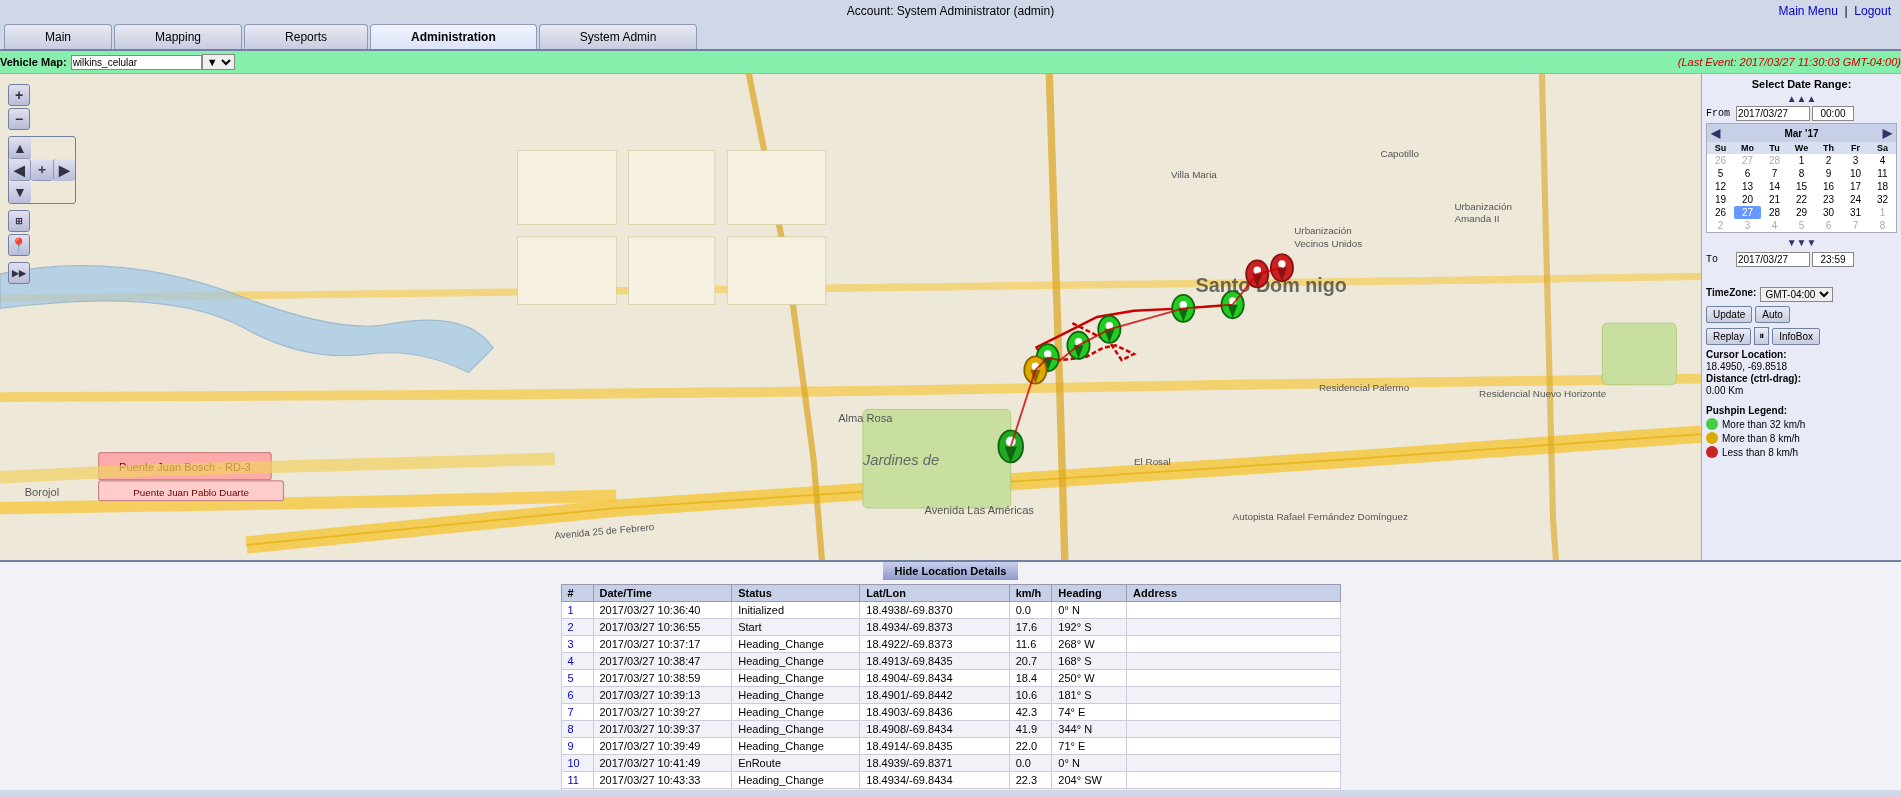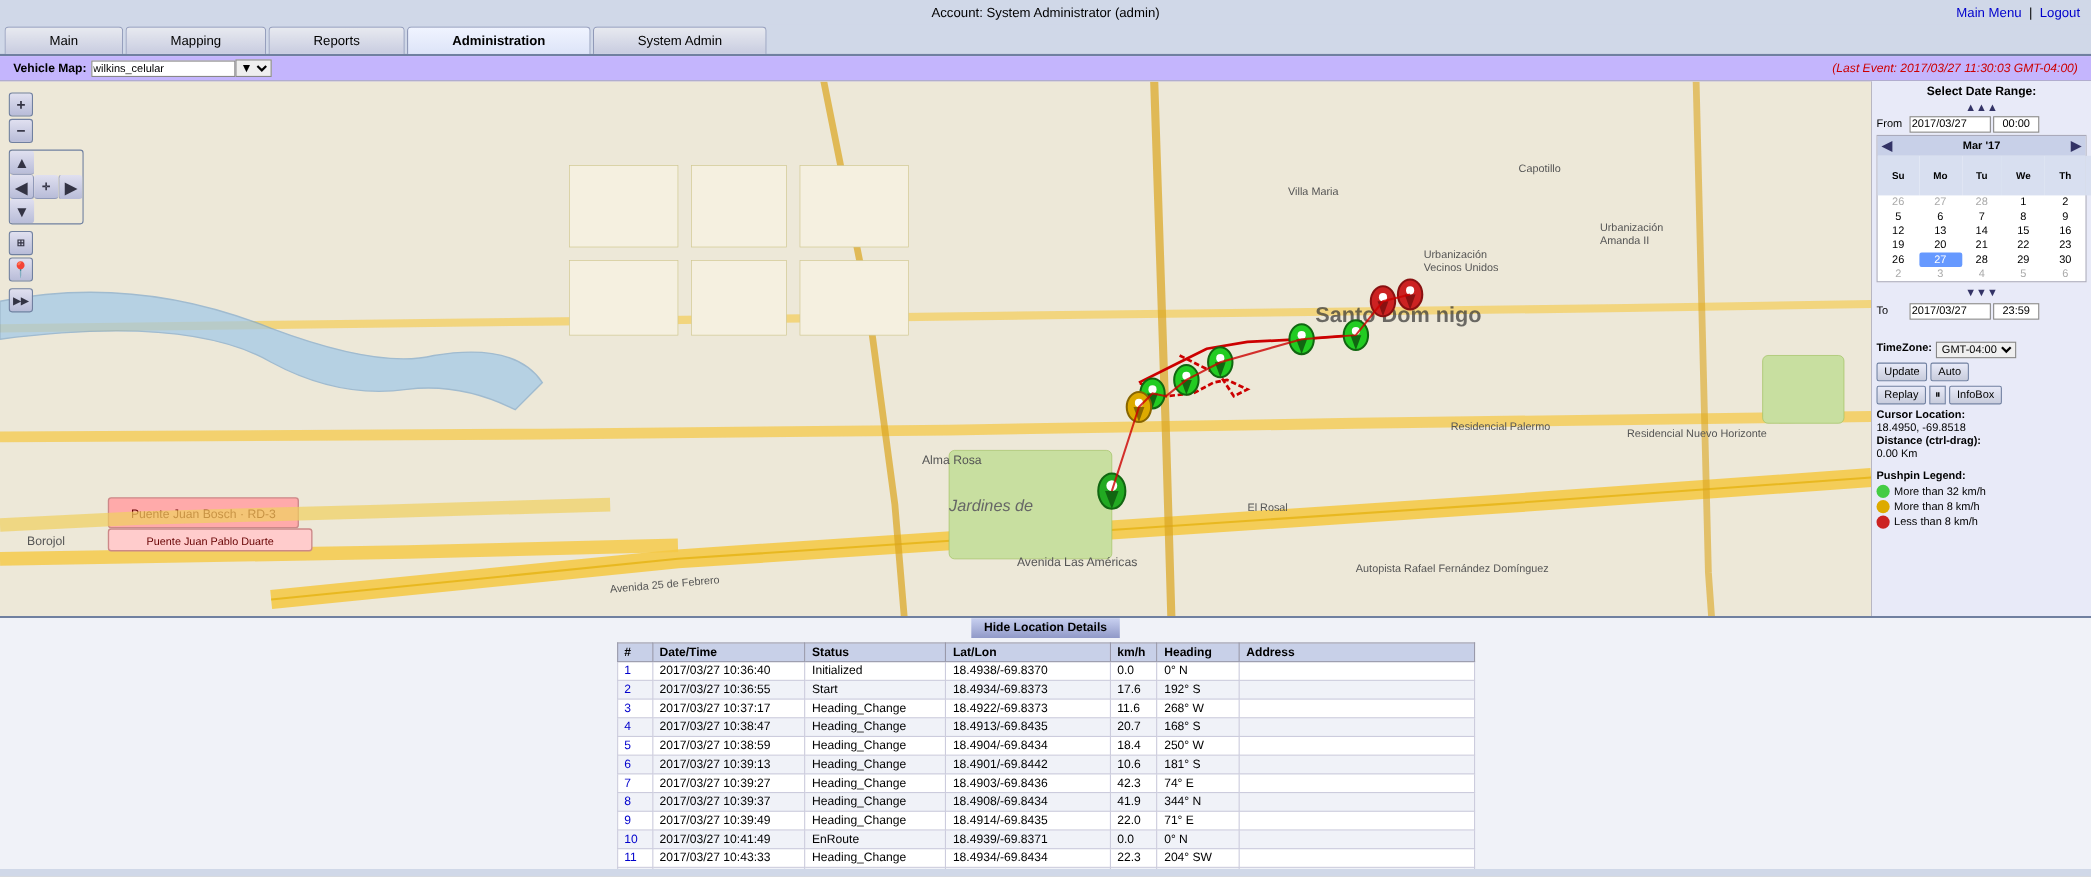--- a/index.html
+++ b/index.html
@@ -14,21 +14,21 @@
 
     
     #nav-tabs { display: flex; gap: 2px; padding: 2px 4px 0; background: #d0d8e8; }
     .nav-tab { background: linear-gradient(to bottom, #e8eaf0, #c8cce0); border: 1px solid #9099b8; border-bottom: none; padding: 5px 40px; font-size: 12px; cursor: pointer; color: #000; border-radius: 4px 4px 0 0; }
     .nav-tab.active { background: linear-gradient(to bottom, #f0f4ff, #dde4f8); font-weight: bold; }
 
     
     #content { background: #fff; border-top: 2px solid #7080a0; display: flex; flex-direction: column; height: calc(797px - 56px); }
 
     
-    #vehicle-bar { display: flex; align-items: center; padding: 3px 12px; background: #c4b5fd; border-bottom: 1px solid #aab; font-size: 11px; }
+    #vehicle-bar { display: flex; align-items: center; padding: 3px 0; background: #86efac; border-bottom: 1px solid #aab; font-size: 11px; }
     #vehicle-bar label { font-weight: bold; margin-right: 4px; }
     #vehicle-bar .last-event { margin-left: auto; color: #333; font-size: 11px; }
     #vehicle-bar .last-event span { color: #cc0000; font-style: italic; }
 
     
     #main-area { display: flex; flex: 1; overflow: hidden; }
 
     
     #map-container { flex: 1; position: relative; background: #e8e0c8; overflow: hidden; }
 
@@ -40,30 +40,30 @@
     .map-ctrl-group .map-ctrl-btn:last-child { border-bottom: none; }
 
     
     #map-svg { position: absolute; top: 0; left: 0; width: 100%; height: 100%; }
 
     
     #sidebar { width: 200px; background: #e8eaf8; border-left: 1px solid #aab; display: flex; flex-direction: column; padding: 4px; font-size: 11px; overflow-y: auto; }
     #sidebar h3 { font-size: 11px; font-weight: bold; margin-bottom: 3px; text-align: center; }
     .date-range-section { margin-bottom: 6px; }
     .date-range-row { display: flex; align-items: center; margin-bottom: 2px; gap: 2px; }
-    .date-range-row label { width: 28px; font-size: 10px; }
+    .date-range-row label { width: 28px; font-size: 10px; font-family: Liberation Mono, monospace; }
     .date-input { font-size: 10px; border: 1px solid #888; padding: 1px; width: 74px; }
     .time-input { font-size: 10px; border: 1px solid #888; padding: 1px; width: 42px; text-align: center; }
 
     
     .calendar { font-size: 10px; background: #fff; border: 1px solid #aab; margin-bottom: 4px; }
     .cal-header { display: flex; align-items: center; justify-content: space-between; background: #c8d0e8; padding: 2px 4px; font-weight: bold; }
     .cal-nav { cursor: pointer; font-size: 12px; color: #336; }
     .cal-grid { display: grid; grid-template-columns: repeat(7, 1fr); text-align: center; }
-    .cal-day-header { background: #d8dff0; padding: 13px; font-weight: bold; font-size: 9px; }
+    .cal-day-header { background: #d8dff0; padding: 1px; font-weight: bold; font-size: 9px; }
     .cal-day { padding: 1px 2px; cursor: pointer; }
     .cal-day.today { background: #4488ff; color: #fff; border-radius: 2px; }
     .cal-day.selected { background: #6699ff; color: #fff; border-radius: 2px; }
     .cal-day.other-month { color: #aaa; }
 
     .timezone-row { display: flex; gap: 4px; margin-bottom: 4px; margin-top: 12px; }
     .timezone-row label { font-weight: bold; font-size: 10px; }
     .tz-select { font-size: 10px; border: 1px solid #888; }
 
     .btn-row { display: flex; gap: 3px; margin-bottom: 4px; }

